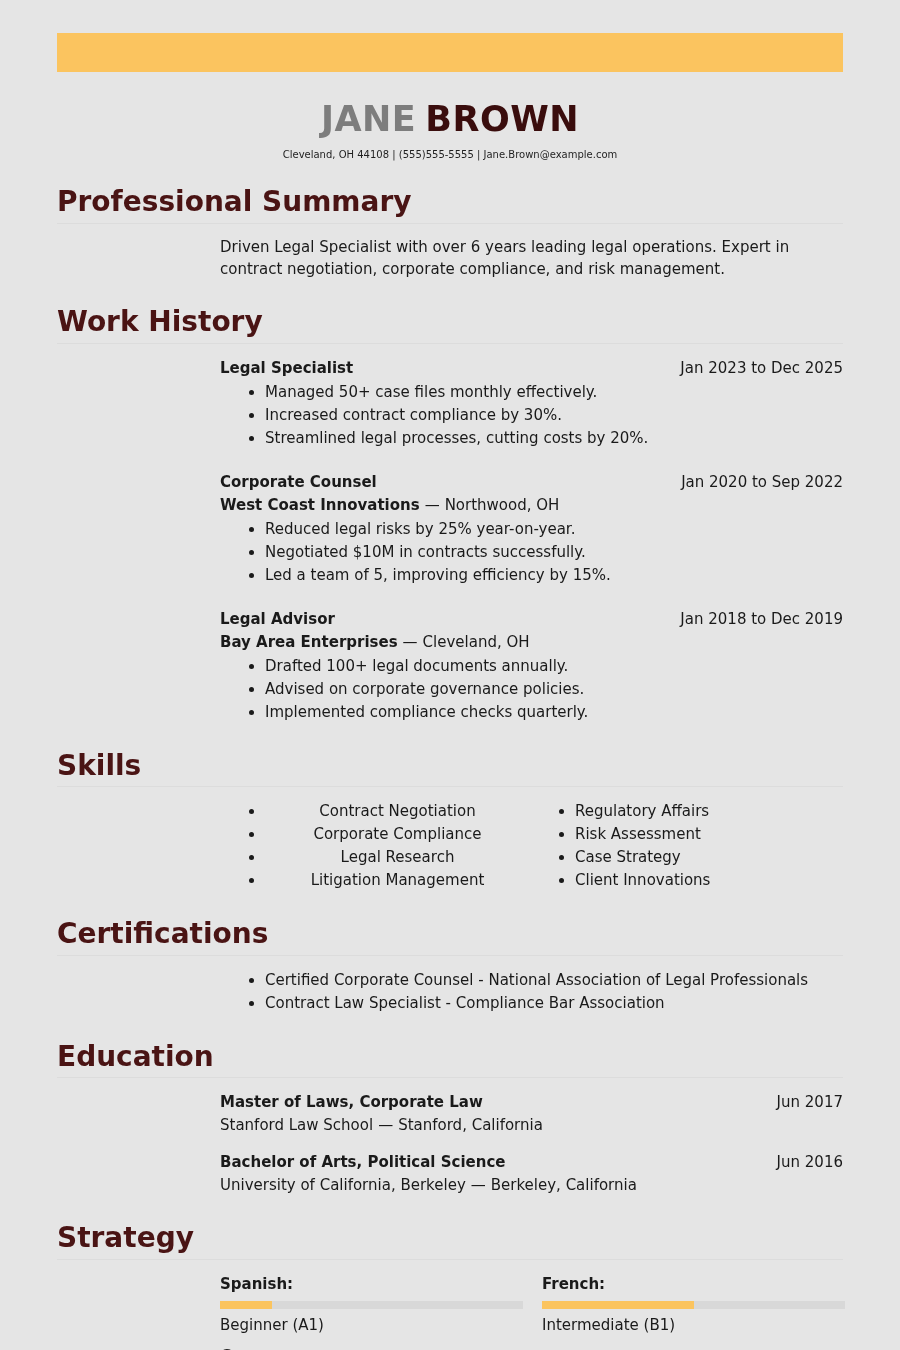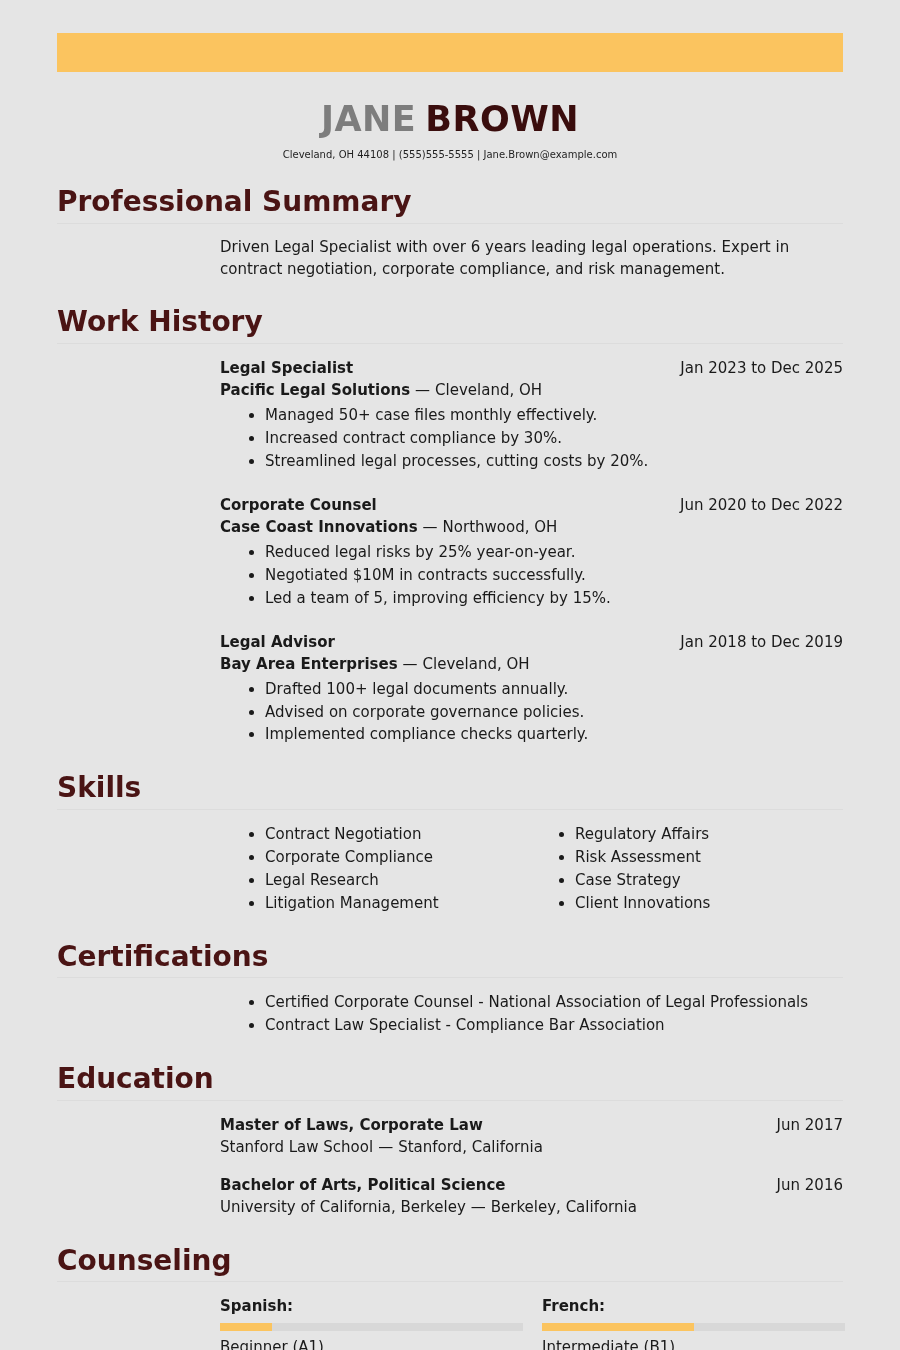--- a/index.html
+++ b/index.html
@@ -24,21 +24,21 @@
   .job { margin-bottom:21px; }
   .row-head { display:flex; justify-content:space-between; align-items:baseline; line-height:1.5; }
   .job-title, .company, .degree, .lang-name { font-weight:bold; }
   .job-dates, .edu-date { font-size:15px; white-space:nowrap; }
   .job-company-line { line-height:1.5; }
   .dash { margin:0 5px; }
   ul.bullets { margin:2px 0 0 0; padding-left:45px; line-height:1.53; list-style:disc; }
   ul.bullets li { padding:0; margin:0; }
   .skills-cols { display:flex; }
   .skills-cols ul.bullets { margin:0; }
-  .skills-cols ul.col1 { width:310px; }
+  .skills-cols ul.col1 { width:310px;text-align:center; }
   .certs ul.bullets { margin:0; }
   .edu { margin-bottom:15px; }
   .edu-school-line { line-height:1.5; }
   .langs { display:grid; grid-template-columns:303px 303px; column-gap:19px; row-gap:13px; margin-top:15px; }
   .bar { height:8px; background:var(--track); margin:8px 0 7px 0; }
   .fill { height:100%; background:var(--accent); }
 </style>
 </head>
 <body>
 
@@ -61,37 +61,34 @@
 
   <section>
     <h2 class="sec-title">Work History</h2>
     <div class="content">
 
       <div class="job">
         <div class="row-head">
           <span class="job-title">Legal Specialist</span>
           <span class="job-dates">Jan 2023 to Dec 2025</span>
         </div>
-        <div class="job-company-line">
-          <span class="company">Pacific Legal Solutions</span><span class="dash">—</span><span>Cleveland, OH</span>
-        </div>
         <ul class="bullets">
           <li>Managed 50+ case files monthly effectively.</li>
           <li>Increased contract compliance by 30%.</li>
           <li>Streamlined legal processes, cutting costs by 20%.</li>
         </ul>
       </div>
 
       <div class="job">
         <div class="row-head">
           <span class="job-title">Corporate Counsel</span>
-          <span class="job-dates">Jun 2020 to Dec 2022</span>
+          <span class="job-dates">Jan 2020 to Sep 2022</span>
         </div>
         <div class="job-company-line">
-          <span class="company">Case Coast Innovations</span><span class="dash">—</span><span>Northwood, OH</span>
+          <span class="company">West Coast Innovations</span><span class="dash">—</span><span>Northwood, OH</span>
         </div>
         <ul class="bullets">
           <li>Reduced legal risks by 25% year-on-year.</li>
           <li>Negotiated $10M in contracts successfully.</li>
           <li>Led a team of 5, improving efficiency by 15%.</li>
         </ul>
       </div>
 
       <div class="job">
         <div class="row-head">
@@ -162,21 +159,21 @@
         </div>
         <div class="edu-school-line">
           <span>University of California, Berkeley</span><span class="dash">—</span><span>Berkeley, California</span>
         </div>
       </div>
 
     </div>
   </section>
 
   <section>
-    <h2 class="sec-title">Counseling</h2>
+    <h2 class="sec-title">Strategy</h2>
     <div class="content">
       <div class="langs">
 
         <div class="lang">
           <div class="lang-name">Spanish:</div>
           <div class="bar">
             <div class="fill" style="width: 17%;"></div>
           </div>
           <div class="lang-level">Beginner (A1)</div>
         </div>

